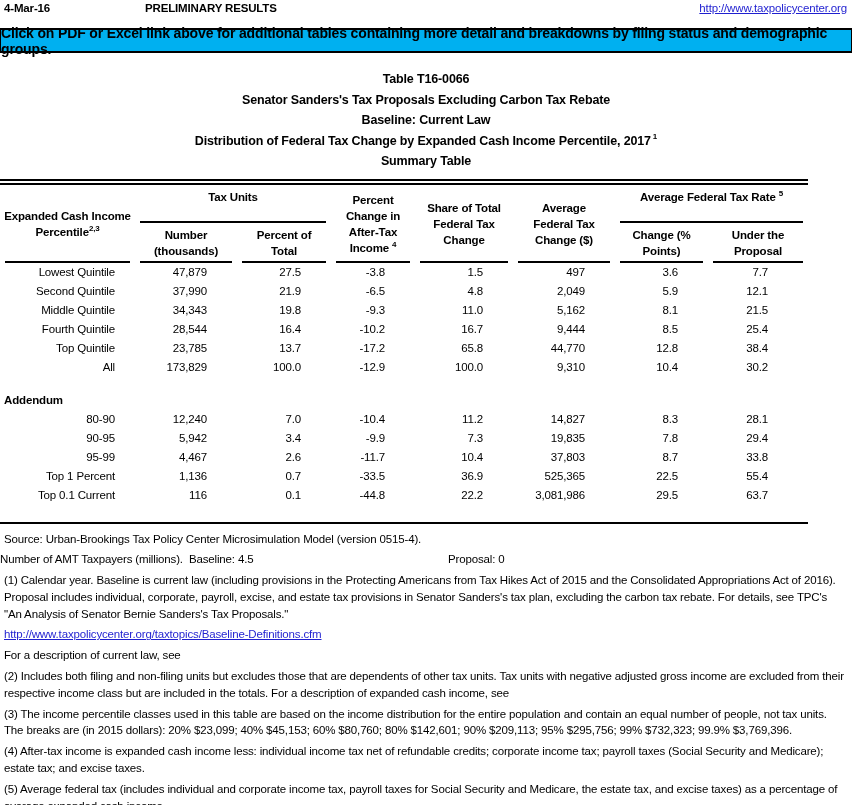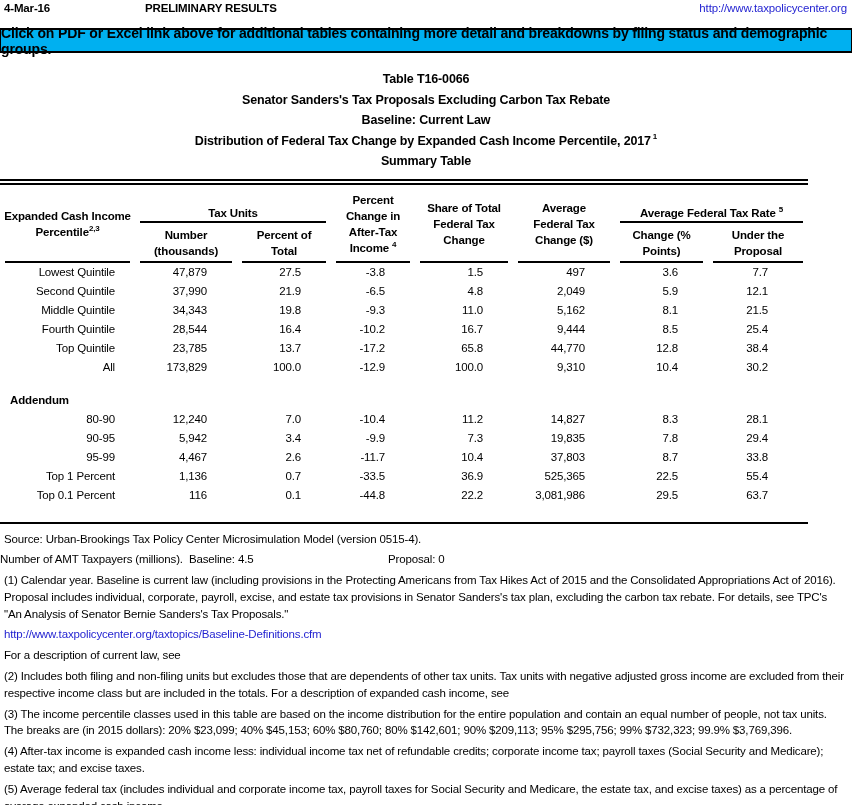--- a/index.html
+++ b/index.html
@@ -9,21 +9,21 @@
     width:852px; height:805px; overflow:hidden; background:#fff; color:#000;
     font-family:"Liberation Sans", sans-serif; font-size:11.5px; letter-spacing:-0.15px;
   }
   sup { font-size:8px; font-weight:bold; line-height:0; }
 
   
   .topbar { display:flex; align-items:flex-start; padding:2px 5px 0 4px; height:28px; }
   .topbar .date { font-weight:bold; width:141px; }
   .topbar .status { font-weight:bold; }
   .topbar .site-link { margin-left:auto; }
-  .link { color:var(--link-color); cursor:pointer; }
+  .link { color:var(--link-color); text-decoration:underline; cursor:pointer; }
 
   
   .banner {
     height:25px; background:var(--banner-bg);
     border:1px solid #000; border-top:2px solid #000; border-bottom:2px solid #000;
     display:flex; align-items:center; justify-content:center;
     font-weight:bold; font-size:14px;
   }
 
   
@@ -37,33 +37,33 @@
 
   
   table { border-collapse:collapse; table-layout:fixed; width:808px; }
   th, td { padding:0; margin:0; font-size:11.5px; }
   thead th { font-weight:bold; text-align:center; vertical-align:middle; line-height:16px; }
   thead tr.rowA th { height:38px; }
   thead tr.rowB th { height:40px; }
   th .hline { display:block; }
   .hseg { position:relative; }
   .hseg::after { content:""; position:absolute; left:5px; right:5px; bottom:0; border-bottom:2px solid #000; }
-  th.group { vertical-align:bottom; padding-bottom:2px; }
+  th.group { vertical-align:bottom; padding-bottom:18px; }
   tbody td { height:19px; white-space:nowrap; }
   td.label { font-weight:normal; text-align:right; padding-right:20px; }
   td.num { text-align:right; padding-right:30px; }
   td.num:last-child { padding-right:40px; }
   tr.spacer td { height:14px; }
-  td.addendum { font-weight:bold; text-align:left; padding-left:10px; }
+  td.addendum { font-weight:bold; text-align:left; padding-left:4px; }
 
   
   .footnotes { margin-top:7px; width:849px; line-height:16.8px; }
   .footnotes p { margin:4px; white-space:pre-wrap; }
   .amt-line { display:flex; }
-  .amt-left { width:388px; white-space:pre-wrap; }
+  .amt-left { width:448px; white-space:pre-wrap; }
 </style>
 </head>
 <body>
 
 <div class="topbar">
   <span class="date">4-Mar-16</span>
   <span class="status">PRELIMINARY RESULTS</span>
   <a class="link site-link">http://www.taxpolicycenter.org</a>
 </div>
 
@@ -259,21 +259,21 @@
         <td class="num">1,136</td>
         <td class="num">0.7</td>
         <td class="num">-33.5</td>
         <td class="num">36.9</td>
         <td class="num">525,365</td>
         <td class="num">22.5</td>
         <td class="num">55.4</td>
       </tr>
 
       <tr>
-        <td class="label">Top 0.1 Percent</td>
+        <td class="label">Top 0.1 Current</td>
         <td class="num">116</td>
         <td class="num">0.1</td>
         <td class="num">-44.8</td>
         <td class="num">22.2</td>
         <td class="num">3,081,986</td>
         <td class="num">29.5</td>
         <td class="num">63.7</td>
       </tr>
     </tbody>
 </table>

